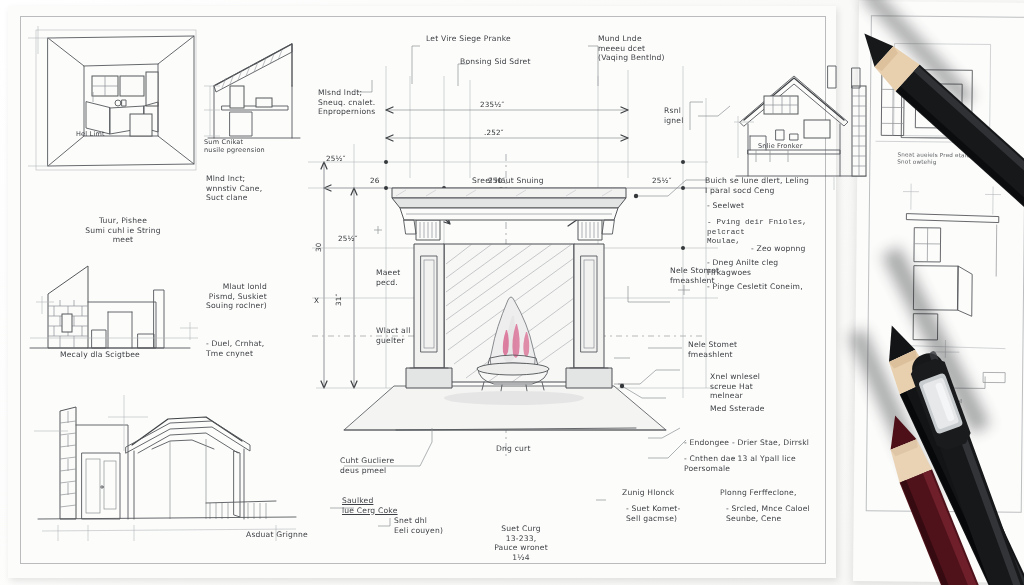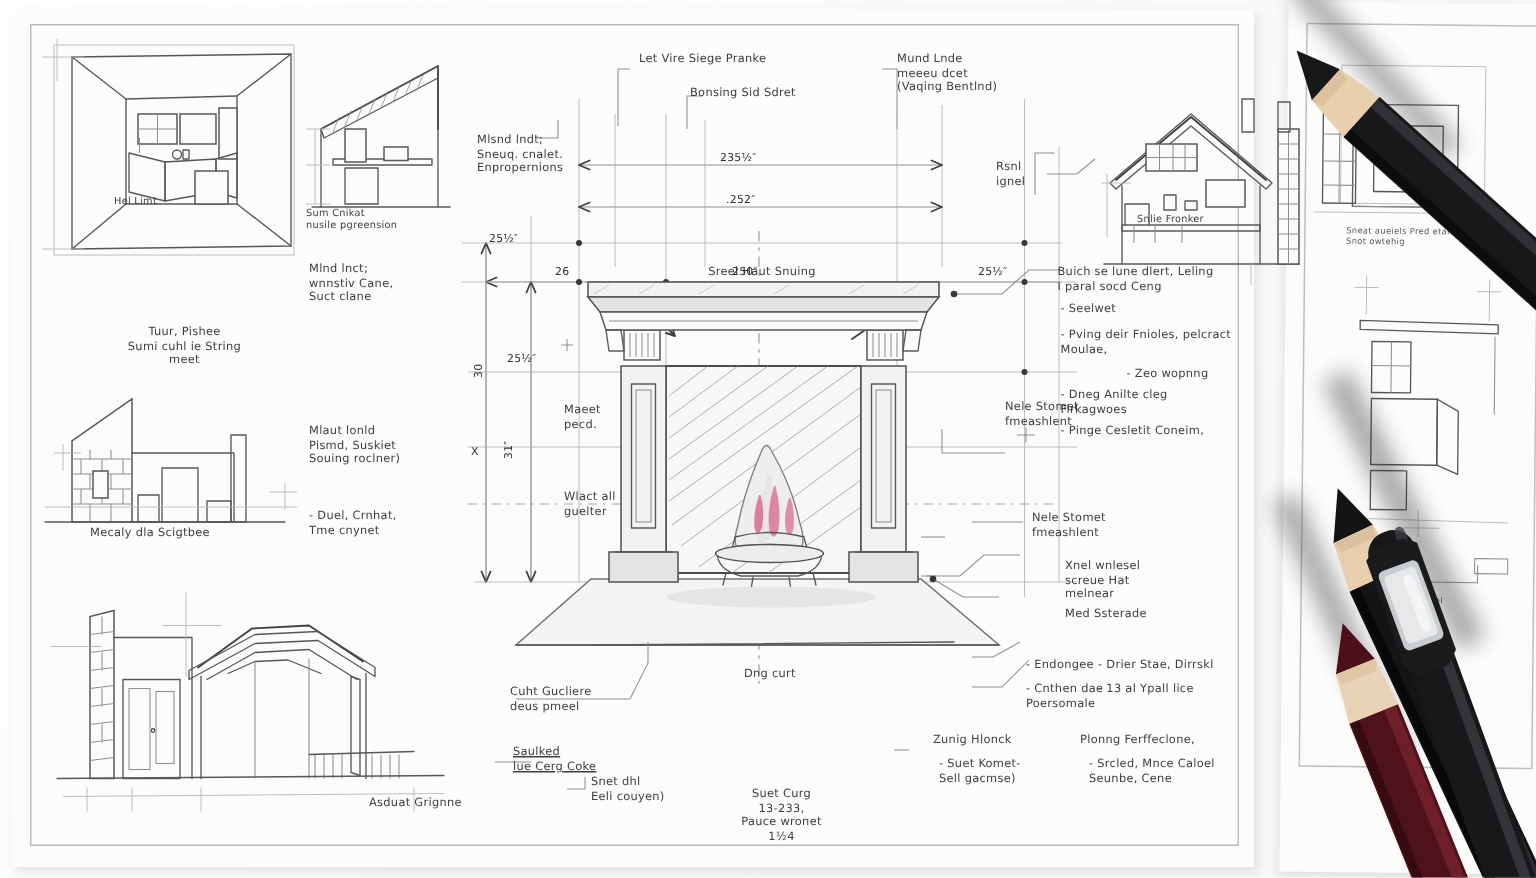--- a/index.html
+++ b/index.html
@@ -147,21 +147,21 @@
       <line class="stf" x1="4" y1="82" x2="20" y2="82"></line>
       <line class="stf" x1="4" y1="108" x2="20" y2="108"></line>
       <line class="stf" x1="10" y1="58" x2="10" y2="108"></line>
     </svg>
     <div class="hw s" style="left:196px;top:132px;">Sum Cnikat
 nusile pgreension</div>
 
     <div class="hw m" style="left:198px;top:168px;">Mlnd lnct;
 wnnstiv Cane,
 Suct clane</div>
-    <div class="hw m" style="left:198px;top:276px;">Mlaut lonld
+    <div class="hw m" style="left:198px;top:276px;text-align:right;">Mlaut lonld
 Pismd, Suskiet
 Souing roclner)</div>
     <div class="hw m" style="left:198px;top:333px;">- Duel, Crnhat,
 Tme cnynet</div>
 
     <svg width="190" height="120" style="left:16px;top:250px;">
       <path class="fillw" d="M24 92 L24 38 L64 10 L64 92 Z"></path>
       <g class="stl">
         <line x1="24" y1="50" x2="64" y2="50"></line>
           <line x1="24" y1="60" x2="64" y2="60"></line>
@@ -479,21 +479,21 @@
     <div class="hw m" style="left:656px;top:100px;">Rsnl
 ignel</div>
 
     <svg width="120" height="120" style="left:600px;top:164px;">
       <path class="stl" d="M28 26 L60 26 L78 10 L100 10"></path>
       <circle cx="28" cy="26" r="2.2" fill="#35383b"></circle>
     </svg>
     <div class="hw m" style="left:697px;top:170px;">Buich se lune dlert, Leling
 I paral socd Ceng</div>
     <div class="hw m" style="left:699px;top:195px;">- Seelwet</div>
-    <div class="hw m" style="left:699px;top:212px;">- Pving deir Fnioles, pelcract
+    <div class="hw m" style="left:699px;top:212px;font-family:Liberation Mono, monospace;">- Pving deir Fnioles, pelcract
 Moulae,</div>
     <div class="hw m" style="left:699px;top:238px;padding-left:44px;">- Zeo wopnng</div>
     <div class="hw m" style="left:699px;top:252px;">- Dneg Anilte cleg
 Firkagwoes</div>
     <div class="hw m" style="left:699px;top:276px;">- Pinge Cesletit Coneim,</div>
 
     <svg width="80" height="40" style="left:606px;top:266px;">
       <path class="stl" d="M14 14 L14 30 L56 30"></path>
     </svg>
     <div class="hw m" style="left:662px;top:260px;">Nele Stomet

